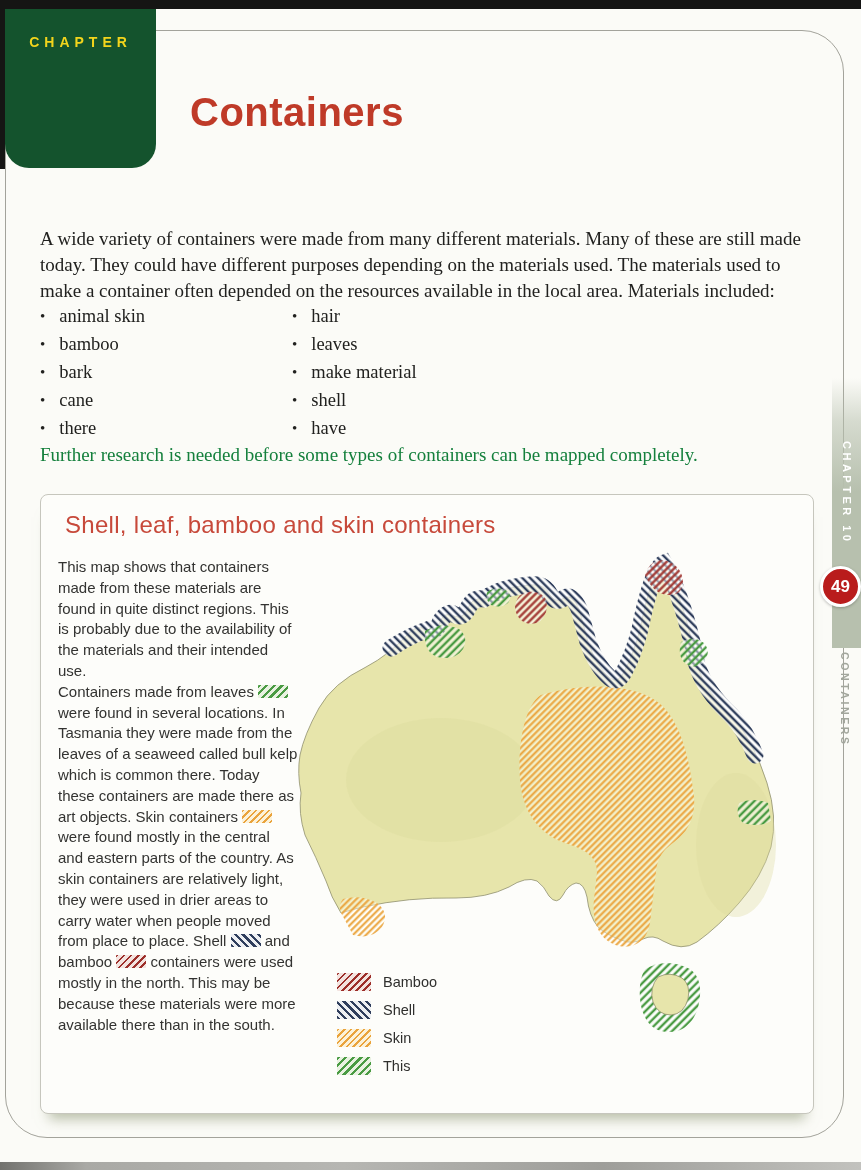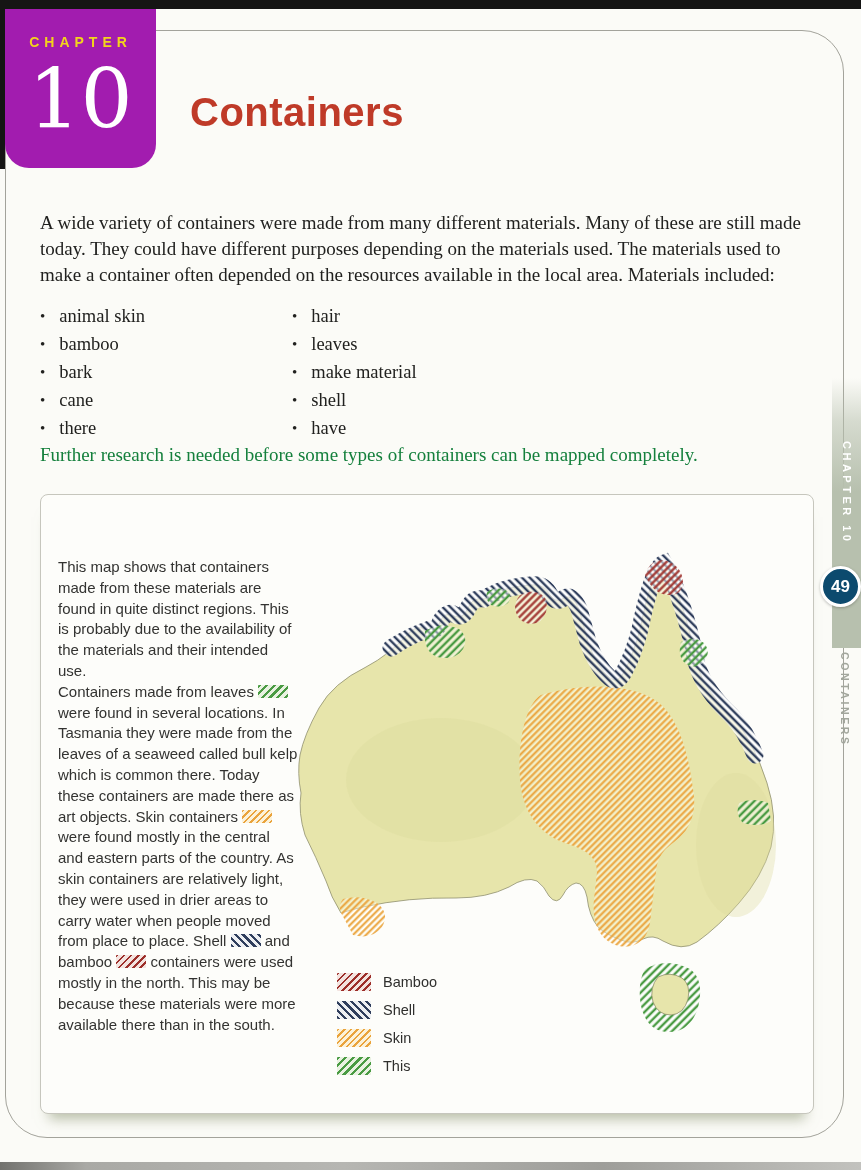--- a/index.html
+++ b/index.html
@@ -9,29 +9,29 @@
   }
   
   .top-bar{position:absolute;left:0;top:0;width:861px;height:9px;background:#151514;}
   .left-edge{position:absolute;left:0;top:9px;width:5px;height:160px;background:#151514;}
   .bottom-edge{position:absolute;left:0;bottom:0;width:861px;height:8px;
     background:linear-gradient(90deg,#72726e 0%,#a9a9a5 10%,#b6b6b2 40%,#9e9e9a 70%,#c2c2be 100%);}
   
   .page-border{position:absolute;left:5px;top:30px;right:17px;bottom:32px;
     border:1px solid #a3a39b;border-radius:42px;}
   
-  .badge{position:absolute;left:5px;top:9px;width:151px;height:159px;background:#a21caf;
+  .badge{position:absolute;left:5px;top:9px;width:151px;height:159px;background:#14532d;
     border-radius:0 0 24px 24px;text-align:center;}
   .badge .chap{margin-top:25px;color:#f2d41c;font-size:14px;font-weight:bold;letter-spacing:5px;}
   .badge .num{margin-top:0px;color:#ffffff;font-family:"DejaVu Serif",serif;font-weight:400;
     font-size:82px;line-height:100px;}
   .page-title{position:absolute;left:190px;top:90px;font-size:40px;font-weight:bold;
     color:#bf3a28;letter-spacing:0.5px;}
   
-  .intro{position:absolute;left:40px;top:210px;width:786px;
+  .intro{position:absolute;left:40px;top:226px;width:786px;
     font-family:"Liberation Serif",serif;font-size:19px;line-height:26px;color:#21211f;}
   .lists{position:absolute;left:40px;top:302px;width:740px;display:flex;}
   .mat-list{list-style:none;margin:0;padding:0;width:252px;
     font-family:"Liberation Serif",serif;font-size:18.5px;color:#21211f;}
   .mat-list li{height:28px;display:flex;align-items:center;}
   .mat-list .blt{margin-right:14px;font-size:15px;}
   .closing{position:absolute;left:40px;top:444px;width:786px;
     font-family:"Liberation Serif",serif;font-size:19px;color:#15803d;}
   
   .panel{position:absolute;left:40px;top:494px;width:772px;height:618px;background:#fdfdfa;
@@ -51,37 +51,36 @@
   .sw-leaf{background:repeating-linear-gradient(135deg,#4a9b43 0 2.2px,#e9f2e1 2.2px 5.4px);}
   .legend{position:absolute;left:296px;top:478px;}
   .leg-row{display:flex;align-items:center;margin-bottom:10px;}
   .leg-row .lbl{margin-left:12px;font-size:14.5px;color:#2f2f2d;}
   
   .side-tab{position:absolute;left:832px;top:378px;width:29px;height:270px;
     background:linear-gradient(to bottom,rgba(183,192,174,0) 0%,rgba(183,192,174,0.55) 16%,#b7c0ae 42%);
     display:flex;align-items:center;justify-content:center;}
   .side-tab .vtxt{writing-mode:vertical-rl;font-size:11px;font-weight:bold;color:#ffffff;
     letter-spacing:3.5px;margin-top:-40px;}
-  .pg-circle{position:absolute;left:820px;top:566px;width:35px;height:35px;background:#0c4a6e;
+  .pg-circle{position:absolute;left:820px;top:566px;width:35px;height:35px;background:#b91c1c;
     border:3px solid #ffffff;border-radius:50%;text-align:center;
     box-shadow:0 1px 3px rgba(0,0,0,0.25);}
   .pg-circle span{color:#fff;font-weight:bold;font-size:17px;line-height:35px;}
   .sec-label{position:absolute;left:839px;top:652px;writing-mode:vertical-rl;
     font-size:10.5px;letter-spacing:2.6px;color:#a2a69c;font-weight:bold;}
 </style>
 </head>
 <body>
 
 <div class="top-bar"></div>
 <div class="left-edge"></div>
 <div class="page-border"></div>
 
 <div class="badge">
   <div class="chap">CHAPTER</div>
-  <div class="num">10</div>
 </div>
 
 <div class="page-title">Containers</div>
 
 <div class="intro">A wide variety of containers were made from many different materials. Many of these are still made today. They could have different purposes depending on the materials used. The materials used to make a container often depended on the resources available in the local area. Materials included:</div>
 
 <div class="lists">
   <ul class="mat-list" id="list1">
       <li>
         <span class="blt">•</span>
@@ -124,20 +123,21 @@
       <li>
         <span class="blt">•</span>
         <span>have</span>
       </li>
     </ul>
 </div>
 
 <div class="closing">Further research is needed before some types of containers can be mapped completely.</div>
 
 <div class="panel">
+  <div class="panel-title">Shell, leaf, bamboo and skin containers</div>
   <div class="panel-text" id="panel-text">This map shows that containers made from these materials are found in quite distinct regions. This is probably due to the availability of the materials and their intended use.<br>Containers made from leaves <span class="insw sw-leaf"></span> were found in several locations. In Tasmania they were made from the leaves of a seaweed called bull kelp which is common there. Today these containers are made there as art objects. Skin containers <span class="insw sw-skin"></span> were found mostly in the central and eastern parts of the country. As skin containers are relatively light, they were used in drier areas to carry water when people moved from place to place. Shell <span class="insw sw-shell"></span> and bamboo <span class="insw sw-bamboo"></span> containers were used mostly in the north. This may be because these materials were more available there than in the south.</div>
 
   <svg class="map-svg" width="532" height="548" viewBox="0 0 532 548">
     <defs>
       <pattern id="ph-bamboo" patternUnits="userSpaceOnUse" width="5" height="5" patternTransform="rotate(-45)">
         <rect width="5" height="5" fill="rgba(255,255,255,0.55)"></rect>
         <rect y="1.4" width="5" height="2.2" fill="#9d2e29"></rect>
       </pattern>
       <pattern id="ph-shell" patternUnits="userSpaceOnUse" width="5.5" height="5.5" patternTransform="rotate(45)">
         <rect width="5.5" height="5.5" fill="rgba(255,255,255,0.7)"></rect>

